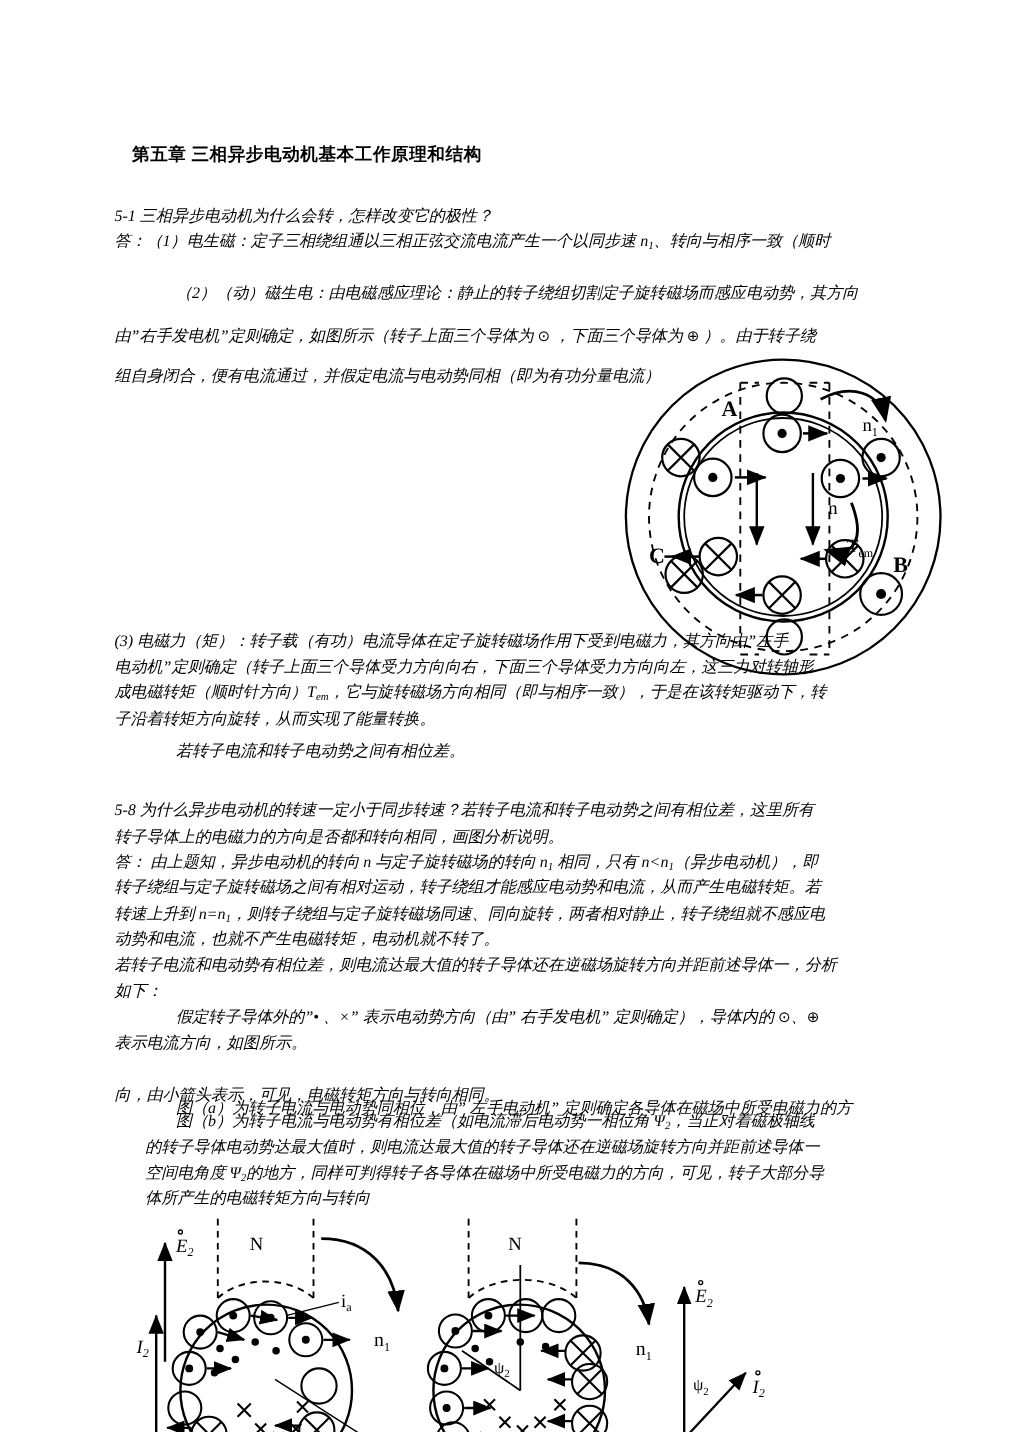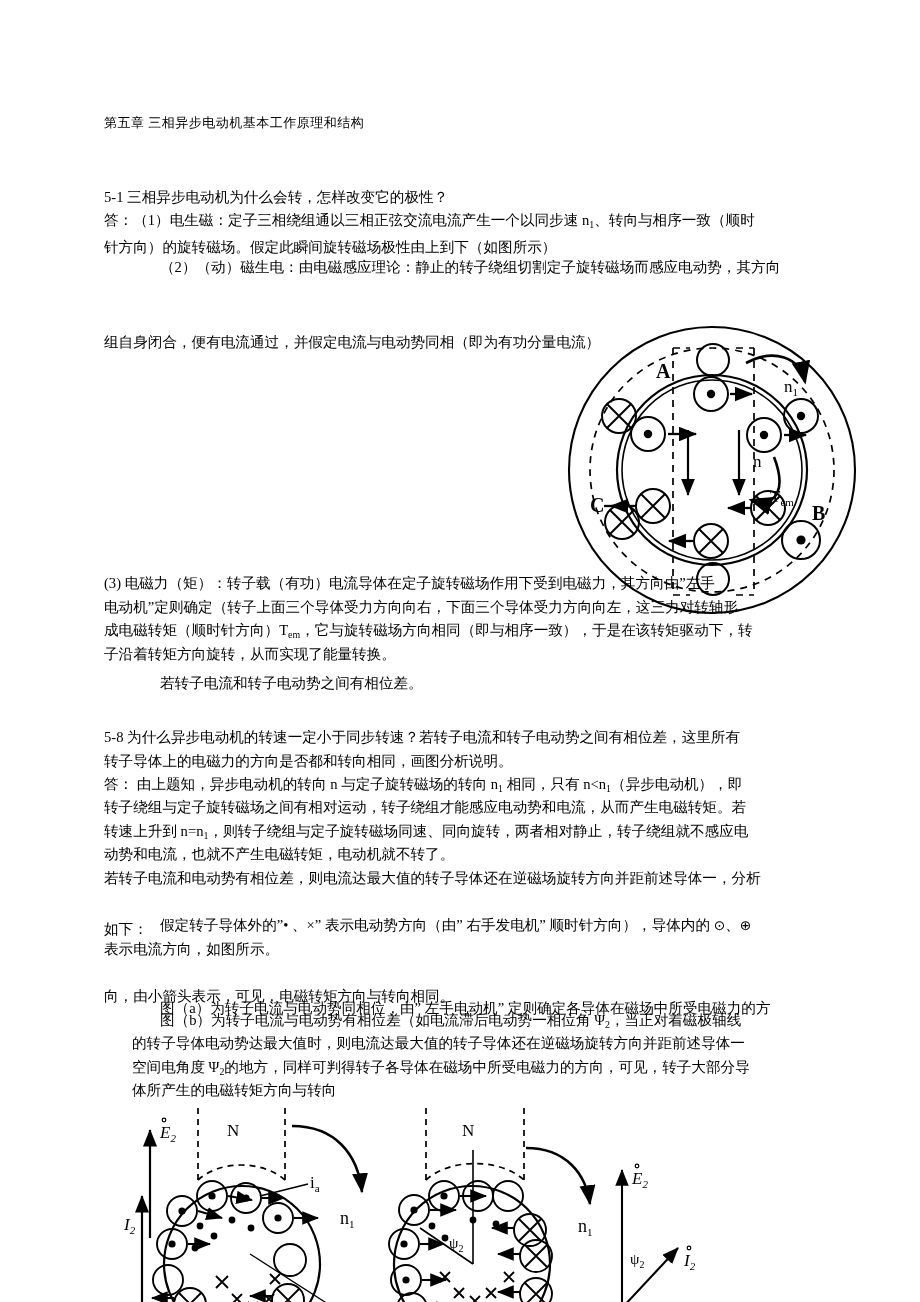--- a/index.html
+++ b/index.html
@@ -19,38 +19,39 @@
     background: #ffffff;
   }
   .content {
     position: absolute;
     left: 104px;
     top: 0;
     width: 716px;
     height: 1302px;
   }
   h1.doc-title {
-    font-size: 13px;
-    font-weight: normal;
-    margin: 0;
+    font-size: 16px;
+    font-weight: bold;
+    margin: 16px;
     padding: 0;
     position: absolute;
     top: 114px;
     left: 0;
     letter-spacing: 0.5px;
     white-space: nowrap;
   }
   .para {
     position: absolute;
     left: 0;
     width: 716px;
     font-size: 14.6px;
     line-height: 23.6px;
     text-align: justify;
     text-justify: inter-character;
+    font-style: italic;
   }
   .ind1 { text-indent: 28px; }
   .ind2 { text-indent: 56px; }
   .nowrapline { white-space: nowrap; }
   sub { font-size: 0.68em; vertical-align: -0.28em; }
   .sym { font-family: "DejaVu Sans", sans-serif; font-size: 0.94em; }
 
   
   .diagram { position: absolute; }
   .diagram svg { display: block; overflow: visible; }
@@ -68,45 +69,51 @@
   <div class="content">
 
     <h1 class="doc-title">第五章    三相异步电动机基本工作原理和结构</h1>
 
     <div class="para" style="top:186px;">
       <span>5-1 三相异步电动机为什么会转，怎样改变它的极性？</span>
     </div>
 
     <div class="para" style="top:209px;">
       <div class="nowrapline"><span>答：（1）电生磁：定子三相绕组通以三相正弦交流电流产生一个以同步速 n</span><sub>1</sub><span>、转向与相序一致（顺时</span></div>
-      <div>针方向）的旋转磁场。假定此瞬间旋转磁场极性由上到下（如图所示）</div>
     </div>
 
     <div class="para ind2" style="top:256px;">（2）（动）磁生电：由电磁感应理论：静止的转子绕组切割定子旋转磁场而感应电动势，其方向</div>
 
+    <div class="para" style="top:295px;">
+      <span>由”右手发电机”定则确定，如图所示（转子上面三个导体为</span>
+      <span class="sym">⊙</span>
+      <span>，下面三个导体为</span>
+      <span class="sym">⊕</span>
+      <span>）。由于转子绕</span>
+    </div>
 
     <div class="para" style="top:331px;">组自身闭合，便有电流通过，并假定电流与电动势同相（即为有功分量电流）</div>
 
     <div class="para" style="top:572px;">(3) 电磁力（矩）：转子载（有功）电流导体在定子旋转磁场作用下受到电磁力，其方向由”左手</div>
     <div class="para" style="top:596px;">电动机”定则确定（转子上面三个导体受力方向向右，下面三个导体受力方向向左，这三力对转轴形</div>
     <div class="para" style="top:619px;"><span>成电磁转矩（顺时针方向）T</span><sub>em</sub><span>，它与旋转磁场方向相同（即与相序一致），于是在该转矩驱动下，转</span></div>
     <div class="para" style="top:643px;">子沿着转矩方向旋转，从而实现了能量转换。</div>
     <div class="para ind2" style="top:672px;">若转子电流和转子电动势之间有相位差。</div>
 
     <div class="para" style="top:726px;">5-8   为什么异步电动机的转速一定小于同步转速？若转子电流和转子电动势之间有相位差，这里所有</div>
     <div class="para" style="top:750px;">转子导体上的电磁力的方向是否都和转向相同，画图分析说明。</div>
 
     <div class="para" style="top:773px;"><span>答：    由上题知，异步电动机的转向 n 与定子旋转磁场的转向 n</span><sub>1</sub><span> 相同，只有 n&lt;n</span><sub>1</sub><span>（异步电动机），即</span></div>
     <div class="para" style="top:796px;">转子绕组与定子旋转磁场之间有相对运动，转子绕组才能感应电动势和电流，从而产生电磁转矩。若</div>
     <div class="para" style="top:820px;"><span>转速上升到 n=n</span><sub>1</sub><span>，则转子绕组与定子旋转磁场同速、同向旋转，两者相对静止，转子绕组就不感应电</span></div>
     <div class="para" style="top:843px;">动势和电流，也就不产生电磁转矩，电动机就不转了。</div>
     <div class="para" style="top:867px;">若转子电流和电动势有相位差，则电流达最大值的转子导体还在逆磁场旋转方向并距前述导体一，分析</div>
-    <div class="para" style="top:918px;">如下：</div>
-
-    <div class="para ind2" style="top:914px;"><span>假定转子导体外的”• 、×” 表示电动势方向（由” 右手发电机” 顺时针方向），导体内的</span> <span class="sym">⊙</span><span>、</span><span class="sym">⊕</span></div>
+    <div class="para" style="top:890px;">如下：</div>
+
+    <div class="para ind2" style="top:914px;"><span>假定转子导体外的”• 、×” 表示电动势方向（由” 右手发电机” 定则确定），导体内的</span> <span class="sym">⊙</span><span>、</span><span class="sym">⊕</span></div>
     <div class="para" style="top:938px;">表示电流方向，如图所示。</div>
 
     <div class="para ind2" style="top:961px;margin-top:36px;">图（a）为转子电流与电动势同相位，由” 左手电动机” 定则确定各导体在磁场中所受电磁力的方</div>
     <div class="para" style="top:985px;">向，由小箭头表示，可见，电磁转矩方向与转向相同。</div>
 
     <div class="para ind2" style="top:1009px;"><span>图（b）为转子电流与电动势有相位差（如电流滞后电动势一相位角 Ψ</span><sub>2</sub><span>，当正对着磁极轴线</span></div>
     <div class="para ind1" style="top:1032px;">的转子导体电动势达最大值时，则电流达最大值的转子导体还在逆磁场旋转方向并距前述导体一</div>
     <div class="para ind1" style="top:1056px;"><span>空间电角度 Ψ</span><sub>2</sub><span>的地方，同样可判得转子各导体在磁场中所受电磁力的方向，可见，转子大部分导</span></div>
     <div class="para ind1" style="top:1079px;">体所产生的电磁转矩方向与转向</div>
 

